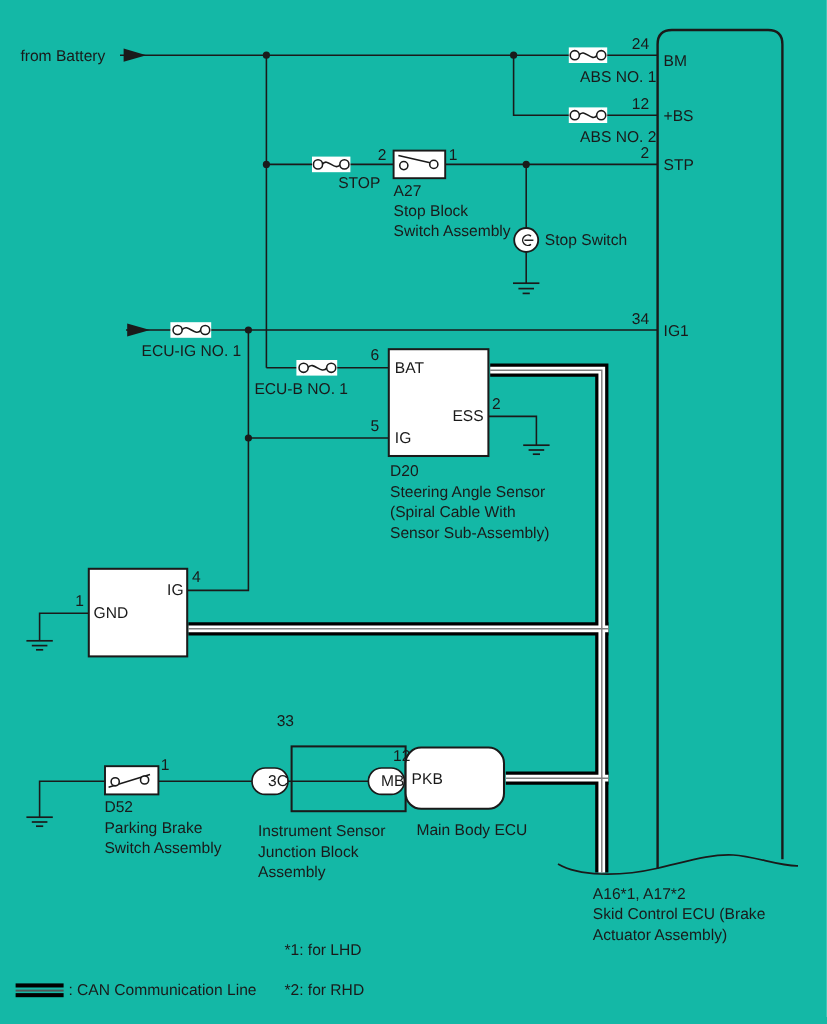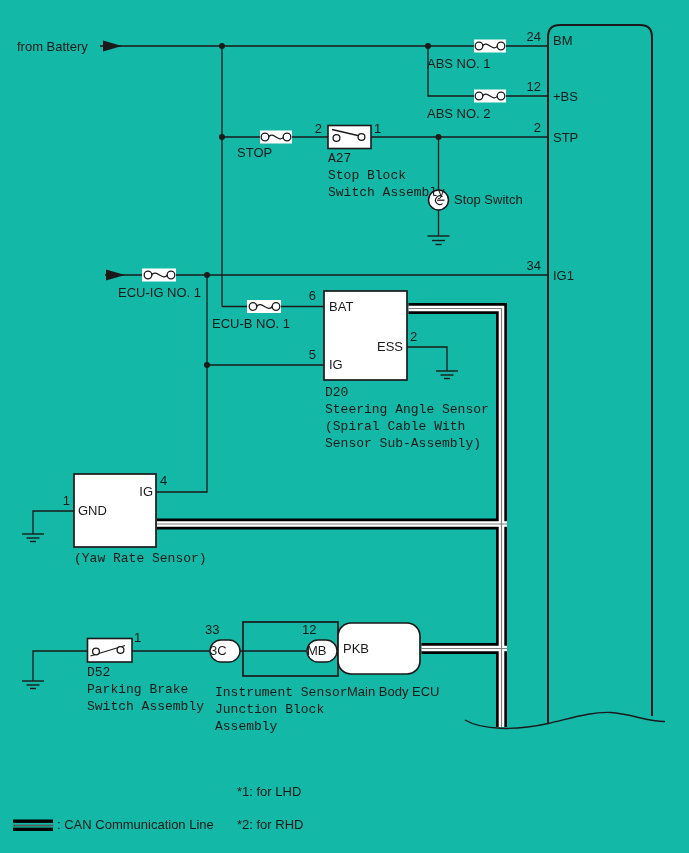--- a/index.html
+++ b/index.html
@@ -6,22 +6,22 @@
   .canvas{
     position:relative;width:689px;height:853px;background:#14b8a6;overflow:hidden;
     font-family:"Liberation Sans",sans-serif;
     padding-left:28px;
   }
   .canvas svg{position:absolute;left:0;top:0;}
   .lbl{
     position:absolute;font:13px/15px "Liberation Sans",sans-serif;
     color:#1a1a1a;white-space:nowrap;
   }
-  .ml{line-height:17px;font-family:Liberation Mono, monospace;}
-  .c{text-align:left;}
+  .ml{line-height:17px;}
+  .c{text-align:right;}
   .r{text-align:right;}
 </style>
 </head>
 <body>
 
 <div class="canvas">
 
   <svg width="689" height="853" viewBox="0 0 689 853">
 
     <g>
@@ -168,21 +168,21 @@
     <g>
       <rect x="13" y="819.5" width="40" height="3.4" fill="#000"></rect>
       <rect x="13" y="824.7" width="40" height="1.6" fill="#555"></rect>
       <rect x="13" y="827.6" width="40" height="3.4" fill="#000"></rect>
     </g>
   </svg>
 
   <div class="lbl" style="left:17px;top:39px">from Battery</div>
 
   <div class="lbl r" style="left:501px;top:29px;width:40px">24</div>
-  <div class="lbl" style="left:553px;top:33px">BM</div>
+  <div class="lbl" style="left:553px;top:43px">BM</div>
   <div class="lbl c" style="left:427px;top:56px;width:120px">ABS NO. 1</div>
 
   <div class="lbl r" style="left:501px;top:79px;width:40px">12</div>
   <div class="lbl" style="left:553px;top:89px">+BS</div>
   <div class="lbl c" style="left:427px;top:106px;width:120px">ABS NO. 2</div>
 
   <div class="lbl c" style="left:237px;top:145px;width:80px">STOP</div>
   <div class="lbl r" style="left:300px;top:121px;width:22px">2</div>
   <div class="lbl" style="left:374px;top:121px">1</div>
   <div class="lbl r" style="left:501px;top:120px;width:40px">2</div>
@@ -214,41 +214,45 @@
     <div>(Spiral Cable With</div>
     <div>Sensor Sub-Assembly)</div>
   </div>
 
   <div class="lbl" style="left:160px;top:473px">4</div>
   <div class="lbl r" style="left:125px;top:484px;width:28px">IG</div>
   <div class="lbl r" style="left:50px;top:493px;width:20px">1</div>
   <div class="lbl" style="left:78px;top:503px">GND</div>
 
   <div class="lbl ml" style="left:74px;top:550px">
-    <div>(Yaw Rate Sensor)</div>
   </div>
 
   <div class="lbl" style="left:134px;top:630px">1</div>
   <div class="lbl ml" style="left:87px;top:664px">
     <div>D52</div>
     <div>Parking Brake</div>
     <div>Switch Assembly</div>
   </div>
 
-  <div class="lbl c" style="left:205px;top:622px;width:40px">33</div>
+  <div class="lbl c" style="left:205px;top:593px;width:40px">33</div>
   <div class="lbl c" style="left:210px;top:643px;width:30px">3C</div>
   <div class="lbl c" style="left:302px;top:622px;width:40px">12</div>
   <div class="lbl c" style="left:307px;top:643px;width:30px">MB</div>
   <div class="lbl" style="left:343px;top:641px">PKB</div>
 
   <div class="lbl ml" style="left:215px;top:684px">
     <div>Instrument Sensor</div>
     <div>Junction Block</div>
     <div>Assembly</div>
   </div>
   <div class="lbl" style="left:347px;top:684px">Main Body ECU</div>
 
+  <div class="lbl ml" style="left:494px;top:736px">
+    <div>A16*1, A17*2</div>
+    <div>Skid Control ECU (Brake</div>
+    <div>Actuator Assembly)</div>
+  </div>
 
   <div class="lbl" style="left:237px;top:784px">*1: for LHD</div>
   <div class="lbl" style="left:57px;top:817px">: CAN Communication Line</div>
   <div class="lbl" style="left:237px;top:817px">*2: for RHD</div>
 
 </div>
 
 </body></html>

